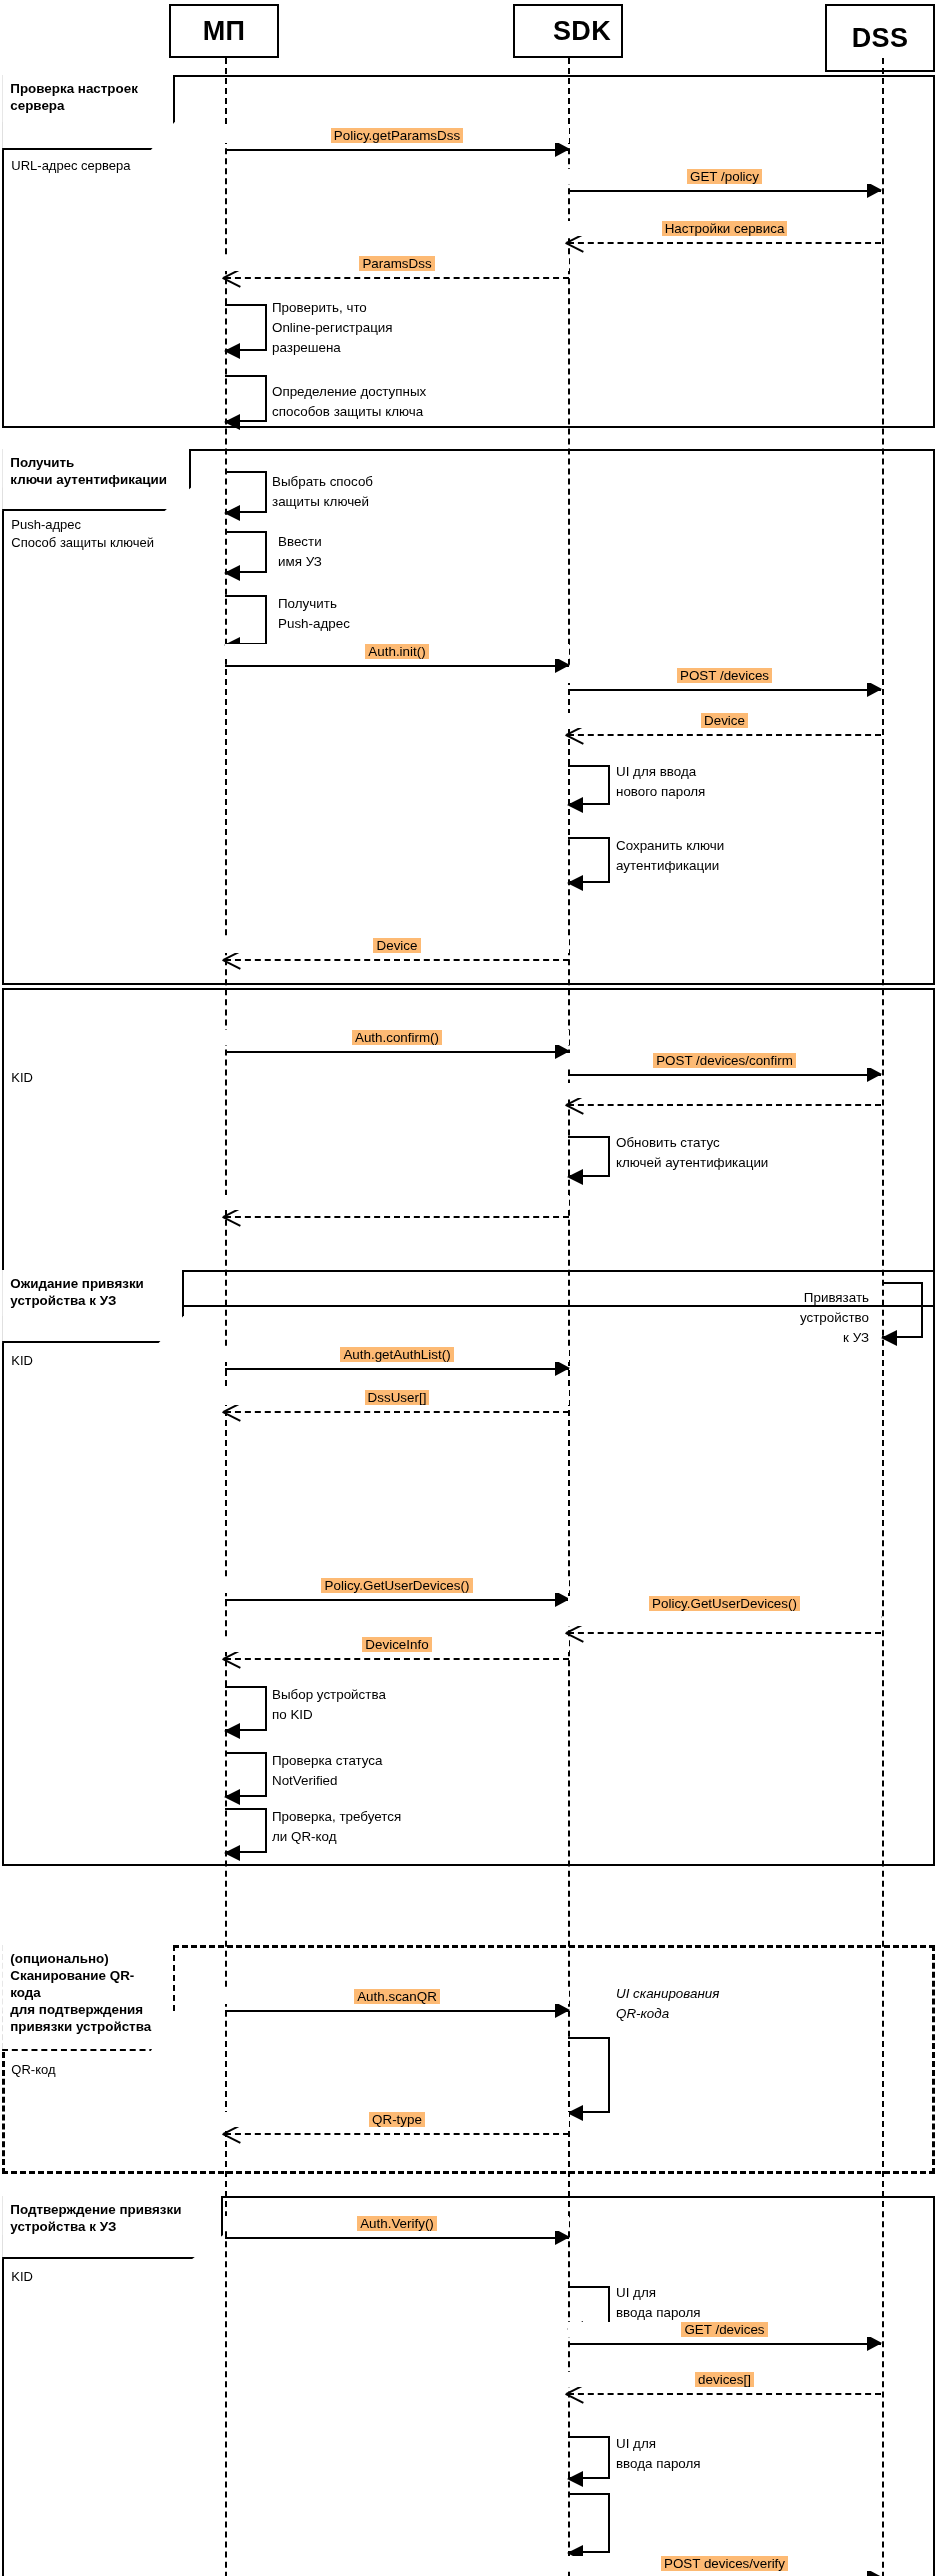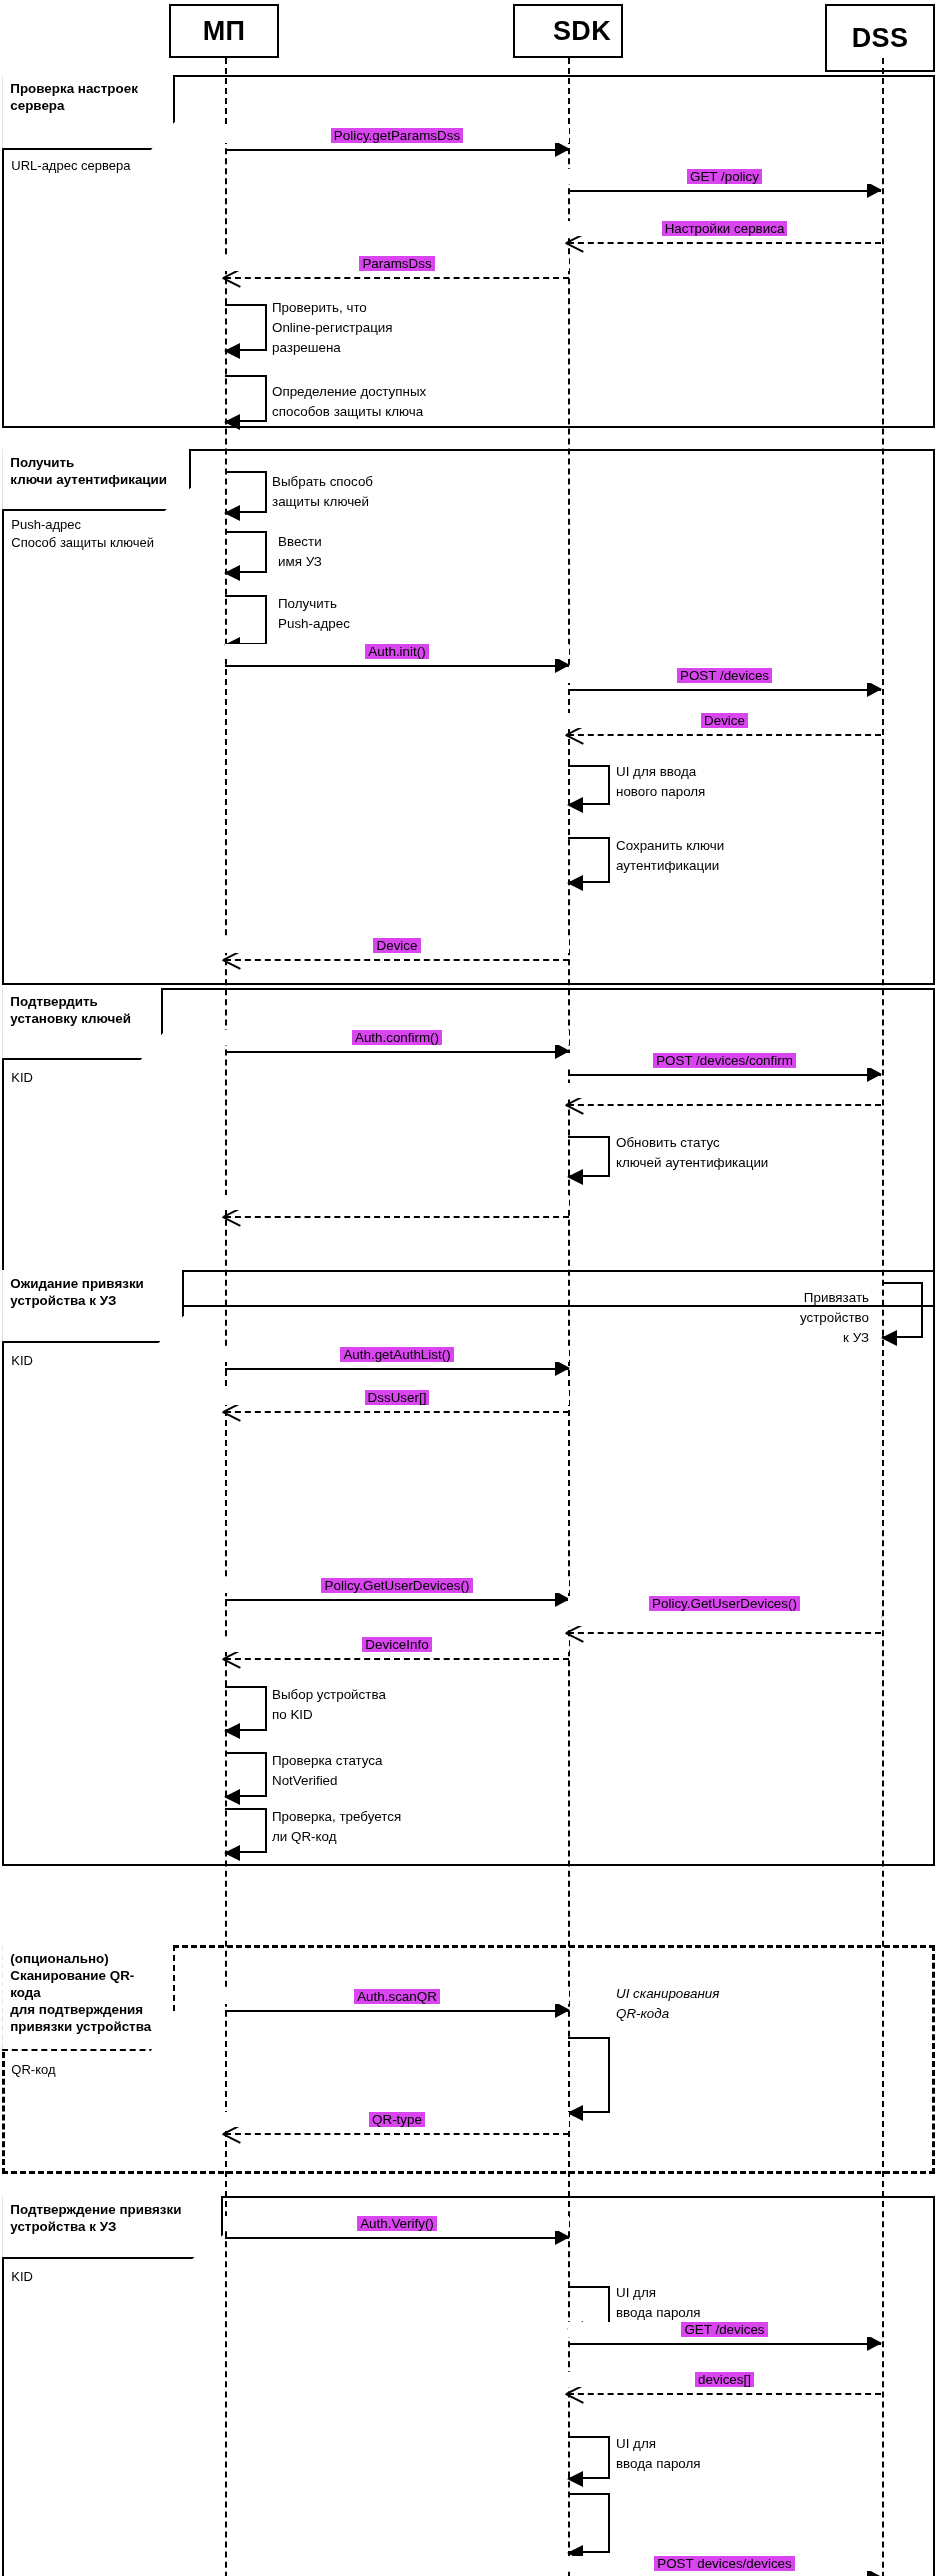--- a/index.html
+++ b/index.html
@@ -38,21 +38,21 @@
   .head-r{position:absolute;right:-1px;top:-8.2px;width:0;height:0;
     border-top:8.2px solid transparent;border-bottom:8.2px solid transparent;border-left:15.5px solid #000;}
   
   .head-l-open{position:absolute;left:-2.1px;top:-10.8px;width:17.5px;height:21.6px;}
   .head-l-open:before,.head-l-open:after{content:"";position:absolute;left:0;top:10.8px;
     width:19.6px;height:0;border-top:2.6px solid #000;transform-origin:0 0;}
   .head-l-open:before{transform:rotate(-27deg);}
   .head-l-open:after{transform:rotate(27deg);}
   .msg .label{position:absolute;left:0;top:-20.6px;width:100%;text-align:center;
     font-size:13.4px;background:#fff;}
-  .msg .label span{background:#d946ef;padding:0 3.1px;display:inline-block;}
+  .msg .label span{background:#fdba74;padding:0 3.1px;display:inline-block;}
 
   
   .self{position:absolute;}
   .self .path{position:absolute;left:0;top:0;right:0;bottom:0;
     border-top:2.6px solid #000;border-right:2.6px solid #000;border-bottom:2.6px solid #000;
     box-sizing:border-box;}
   .self .head{position:absolute;left:-1px;bottom:-8.2px;width:0;height:0;
     border-top:8.2px solid transparent;border-bottom:8.2px solid transparent;border-right:16.5px solid #000;}
   .self-text{position:absolute;font-size:13.4px;line-height:1.5;white-space:pre-line;}
   .self-text.right-align{text-align:right;}
@@ -183,24 +183,20 @@
   <div class="self-text" style="left:616px;top:836px;width:170px;">Сохранить ключи
 аутентификации</div>
 
   <div class="msg dashed" style="left:225px;top:959px;width:344px;">
     <div class="line"></div>
     <div class="head-l-open"></div>
     <div class="label"><span>Device</span></div>
   </div>
 
   <div class="frame" style="left:2.1px;top:988px;width:933px;height:319px;"></div>
-  <div class="frag-label" style="left:2.1px;top:988px;width:161px;height:72px;">
-    <div class="txt">Подтвердить
-установку ключей</div>
-  </div>
   <div class="frag-params" style="left:11.3px;top:1069px;width:155px;">KID</div>
 
   <div class="msg" style="left:225px;top:1051px;width:344px;">
     <div class="line"></div>
     <div class="head-r"></div>
     <div class="label"><span>Auth.confirm()</span></div>
   </div>
 
   <div class="msg" style="left:568px;top:1074px;width:313px;">
     <div class="line"></div>
@@ -367,21 +363,21 @@
 ввода пароля</div>
 
   <div class="self" style="left:568px;top:2493px;width:42px;height:60px;">
     <div class="path"></div>
     <div class="head"></div>
   </div>
 
   <div class="msg" style="left:568px;top:2577px;width:313px;">
 
     <div class="head-r"></div>
-    <div class="label"><span>POST devices/devices</span></div>
+    <div class="label"><span>POST devices/verify</span></div>
   </div>
 
   <div class="msg dashed" style="left:568px;top:2621px;width:313px;">
     
     
     
   </div>
 
   <div class="msg dashed" style="left:225px;top:2731px;width:344px;">
     

